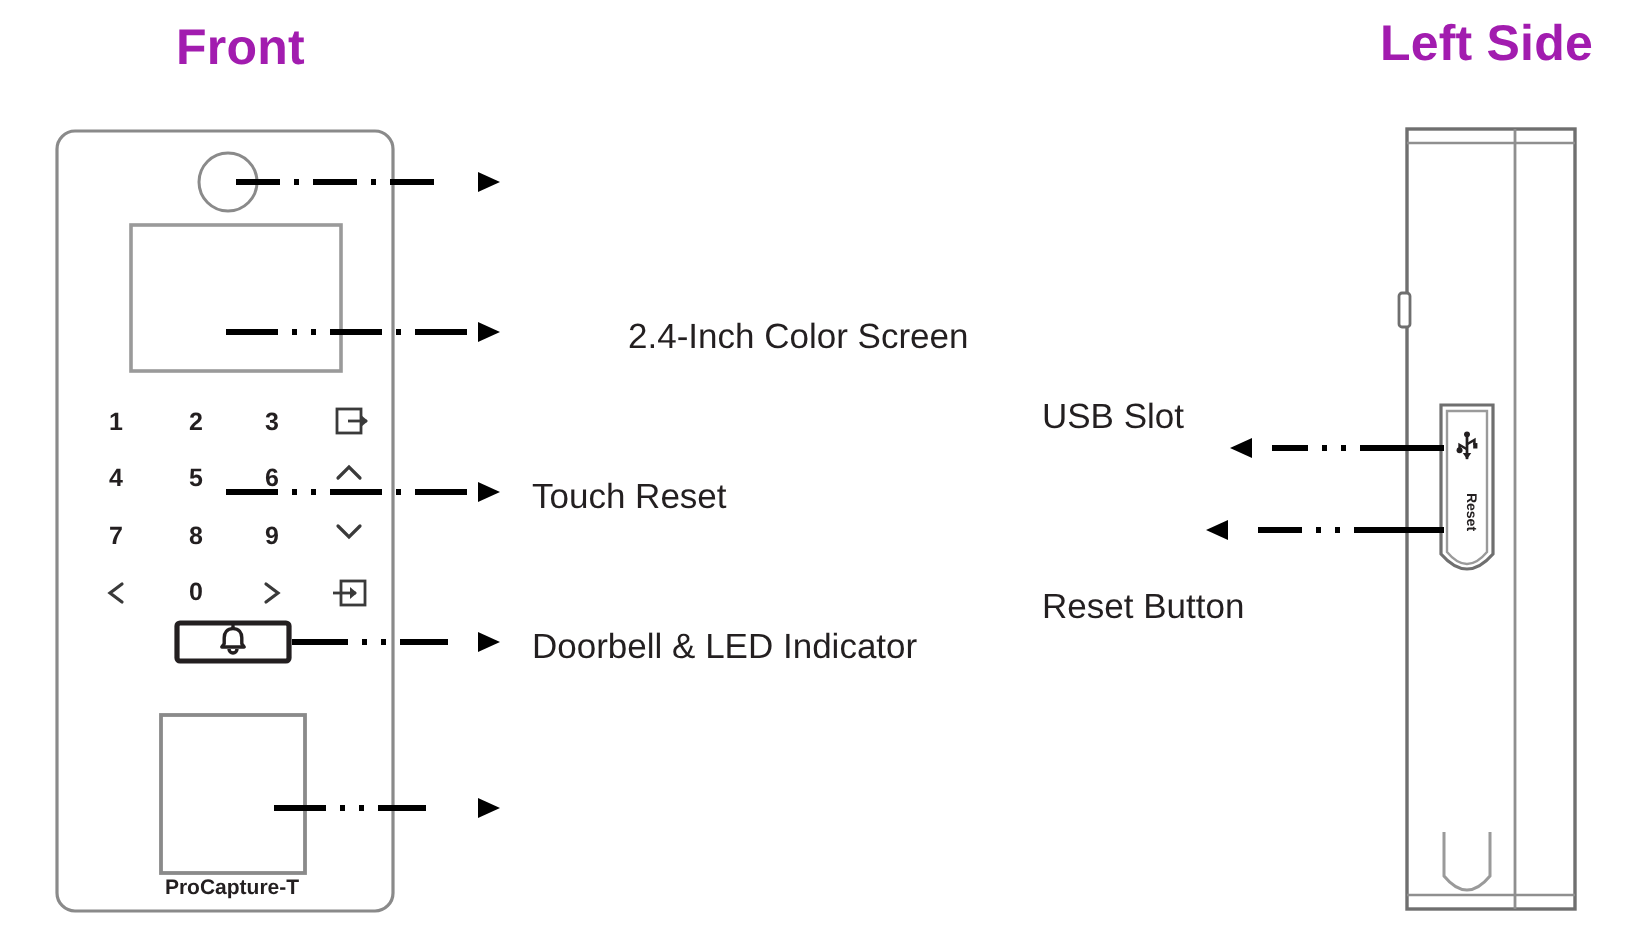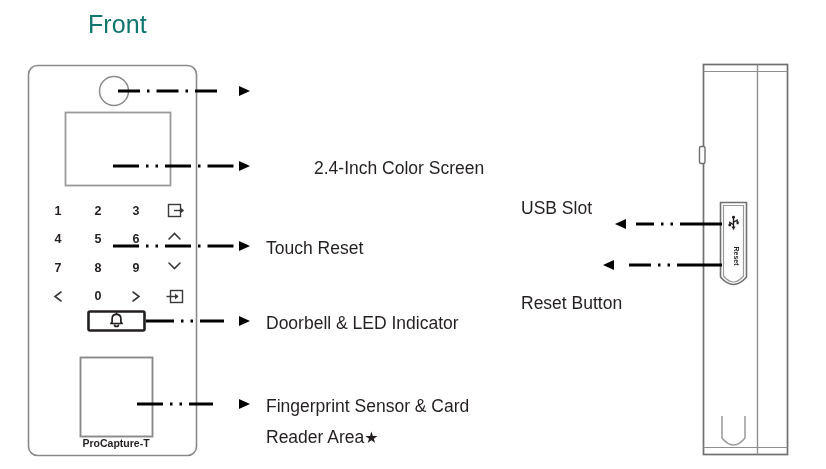--- a/index.html
+++ b/index.html
@@ -4,40 +4,41 @@
 <style>
   html,body{margin:0;padding:0;}
   body{
     width:826px;height:469px;background:#ffffff;position:relative;
     font-family:"Liberation Sans", sans-serif;color:#231f20;overflow:hidden;
   }
   .stage{position:absolute;left:0;top:0;width:826px;height:469px;}
   .svgroot{position:absolute;left:0;top:0;width:826px;height:469px;}
 
   .view-title{
-    position:absolute;font-size:25px;font-weight:400;color:#0f766e;
+    position:absolute;font-size:25px;font-weight:700;color:#a21caf;
     letter-spacing:.1px;white-space:nowrap;text-align:center;
   }
   #front-title{left:88px;top:10px;}
   #side-title{left:690px;top:8px;}
 
   .callout{
     position:absolute;font-size:17.5px;color:#231f20;white-space:nowrap;
     line-height:31px;
   }
   .callout.two-line{white-space:normal;width:255px;}
 
   .star{font-size:16px;line-height:1;}
 </style>
 </head>
 <body>
 
 <div class="stage">
 
   <div class="view-title" id="front-title">Front</div>
+  <div class="view-title" id="side-title">Left Side</div>
 
   <svg class="svgroot" viewBox="0 0 826 469">
     <defs>
       <marker id="arrowR" markerWidth="11" markerHeight="11" refX="1" refY="5" orient="0" markerUnits="userSpaceOnUse">
         <path d="M0,0 L11,5 L0,10 Z" fill="#000000"></path>
       </marker>
       <marker id="arrowL" markerWidth="11" markerHeight="11" refX="10" refY="5" orient="0" markerUnits="userSpaceOnUse">
         <path d="M11,0 L0,5 L11,10 Z" fill="#000000"></path>
       </marker>
     </defs>
@@ -138,22 +139,18 @@
     <text x="116" y="447" text-anchor="middle" font-family="Liberation Sans, sans-serif" font-size="10.5" font-weight="bold" fill="#231f20">ProCapture-T</text>
   </svg>
 
 
   <div class="callout" style="left:266px;top:153px;margin-left:48px;">2.4-Inch Color Screen</div>
 
   <div class="callout" style="left:266px;top:233px;">Touch Reset</div>
 
   <div class="callout" style="left:266px;top:308px;">Doorbell &amp; LED Indicator</div>
 
-  <div class="callout two-line" style="left:266px;top:391px;">
-    <span>Fingerprint Sensor &amp; Card</span><br>
-    <span>Reader Area</span><span class="star">★</span>
-  </div>
 
   <div class="callout" style="left:521px;top:193px;">USB Slot</div>
 
   <div class="callout" style="left:521px;top:252px;margin-top:36px;">Reset Button</div>
 
 </div>
 
 </body></html>

